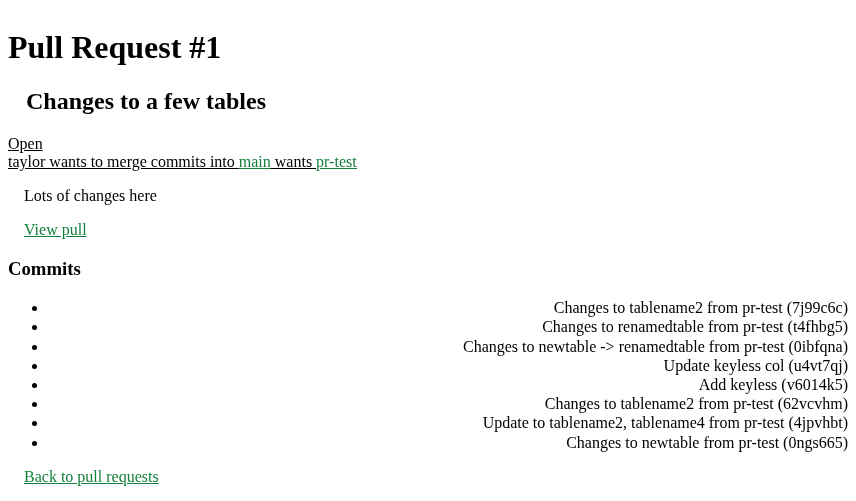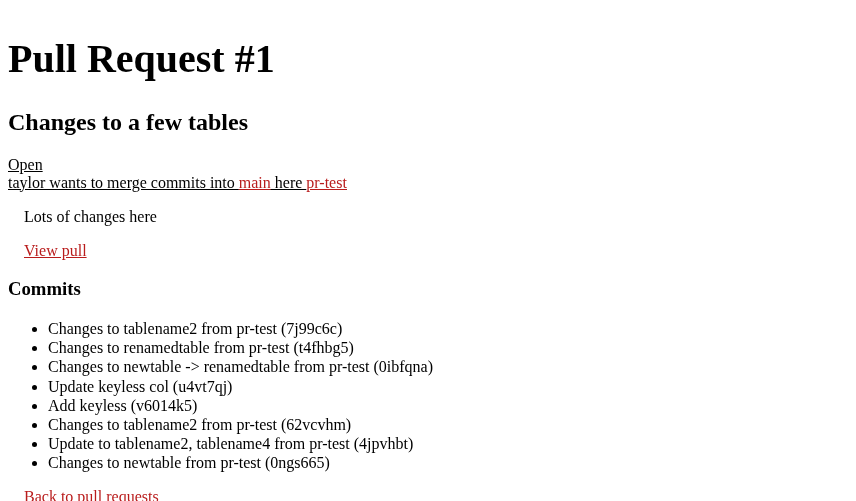--- a/index.html
+++ b/index.html
@@ -2,45 +2,46 @@
 <html><head>
   <meta charset="utf-8">
   <style>
     body {
       font-family: "Times New Roman", Times, serif;
       margin: 8px;
       color: #000;
       background: #fff;
     }
     h1 {
-      font-size: 40px;
+      font-size: 32px;
       font-weight: bold;
       margin: 0.67em 0;
     }
     h2 {
       font-size: 24px;
       font-weight: bold;
-      margin: 0.83em 0;
+      margin: 0.83em 18px;
     }
     h3 {
       font-size: 18.72px;
       font-weight: bold;
       margin: 1em 0;
     }
     p {
       margin: 1em 16px;
       font-size: 16px;
     }
     a {
-      color: #b91c1c;
+      color: #15803d;
       text-decoration: underline;
     }
     ul {
       margin: 1em 0;
       padding-left: 40px;
+      text-align: right;
     }
     li {
       font-size: 16px;
       list-style-type: disc;
       line-height: 1.2;
     }
     .status-line {
       margin: 1em 0;
       font-size: 16px;
       text-decoration: underline;
@@ -48,21 +49,21 @@
   </style>
 </head>
 <body>
 
 <h1>Pull Request #1</h1>
 
 <h2>Changes to a few tables</h2>
 
 <div class="status-line">
   <span>Open</span><br>
-  <span>taylor wants to merge commits into </span><a href="#">main</a><span> here </span><a href="#">pr-test</a>
+  <span>taylor wants to merge commits into </span><a href="#">main</a><span> wants </span><a href="#">pr-test</a>
 </div>
 
 <p>Lots of changes here</p>
 
 <p><a href="#">View pull</a></p>
 
 <h3>Commits</h3>
 
 <ul id="commits-list">
     <li>Changes to tablename2 from pr-test (7j99c6c)</li>

